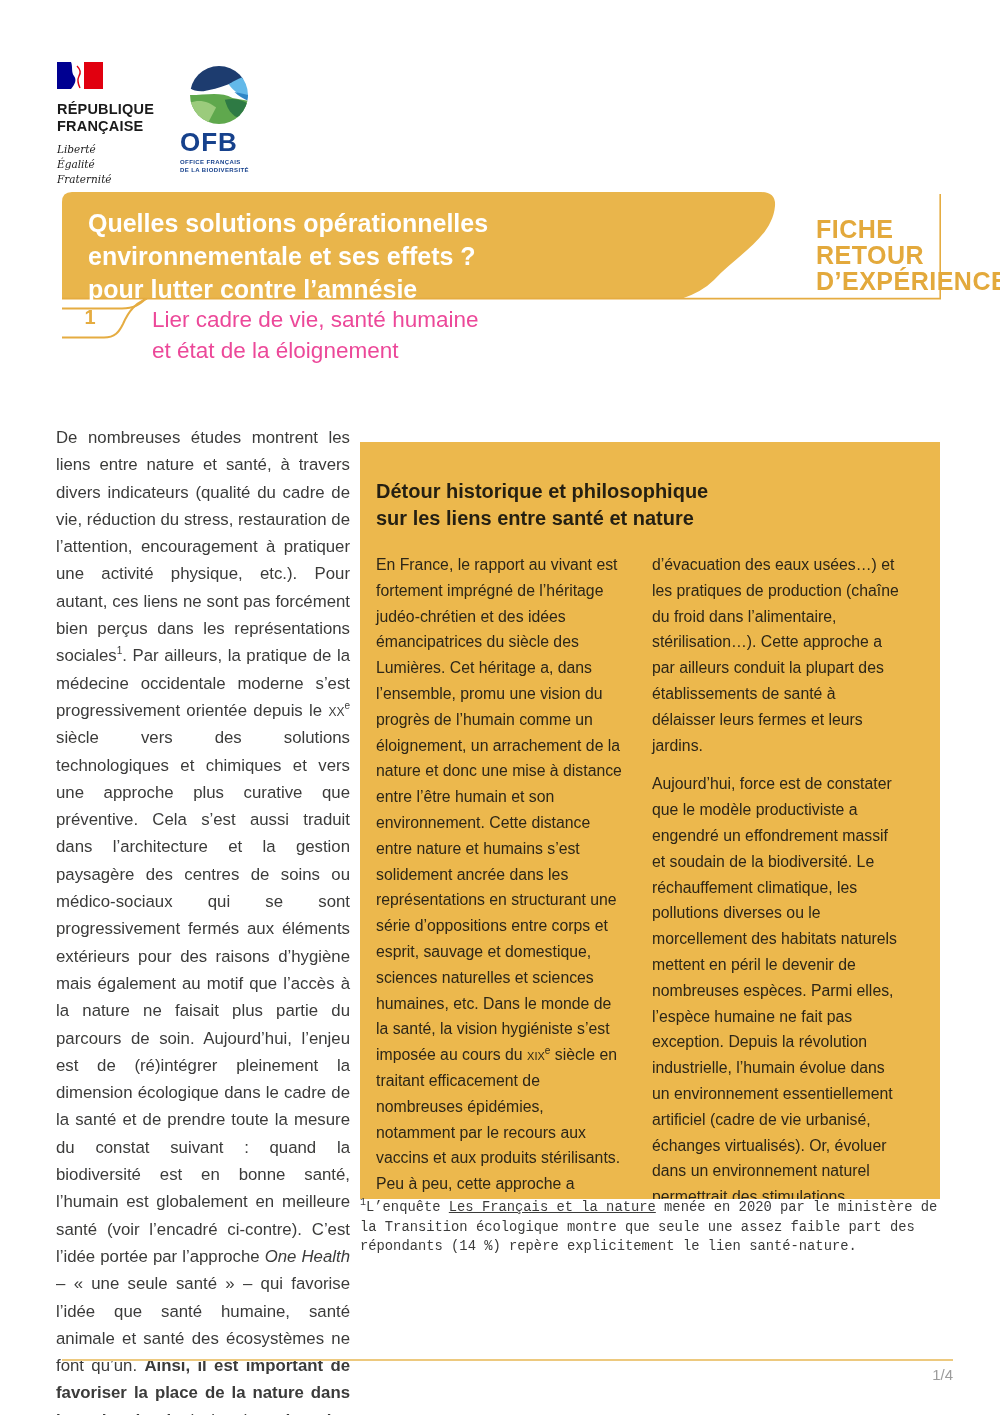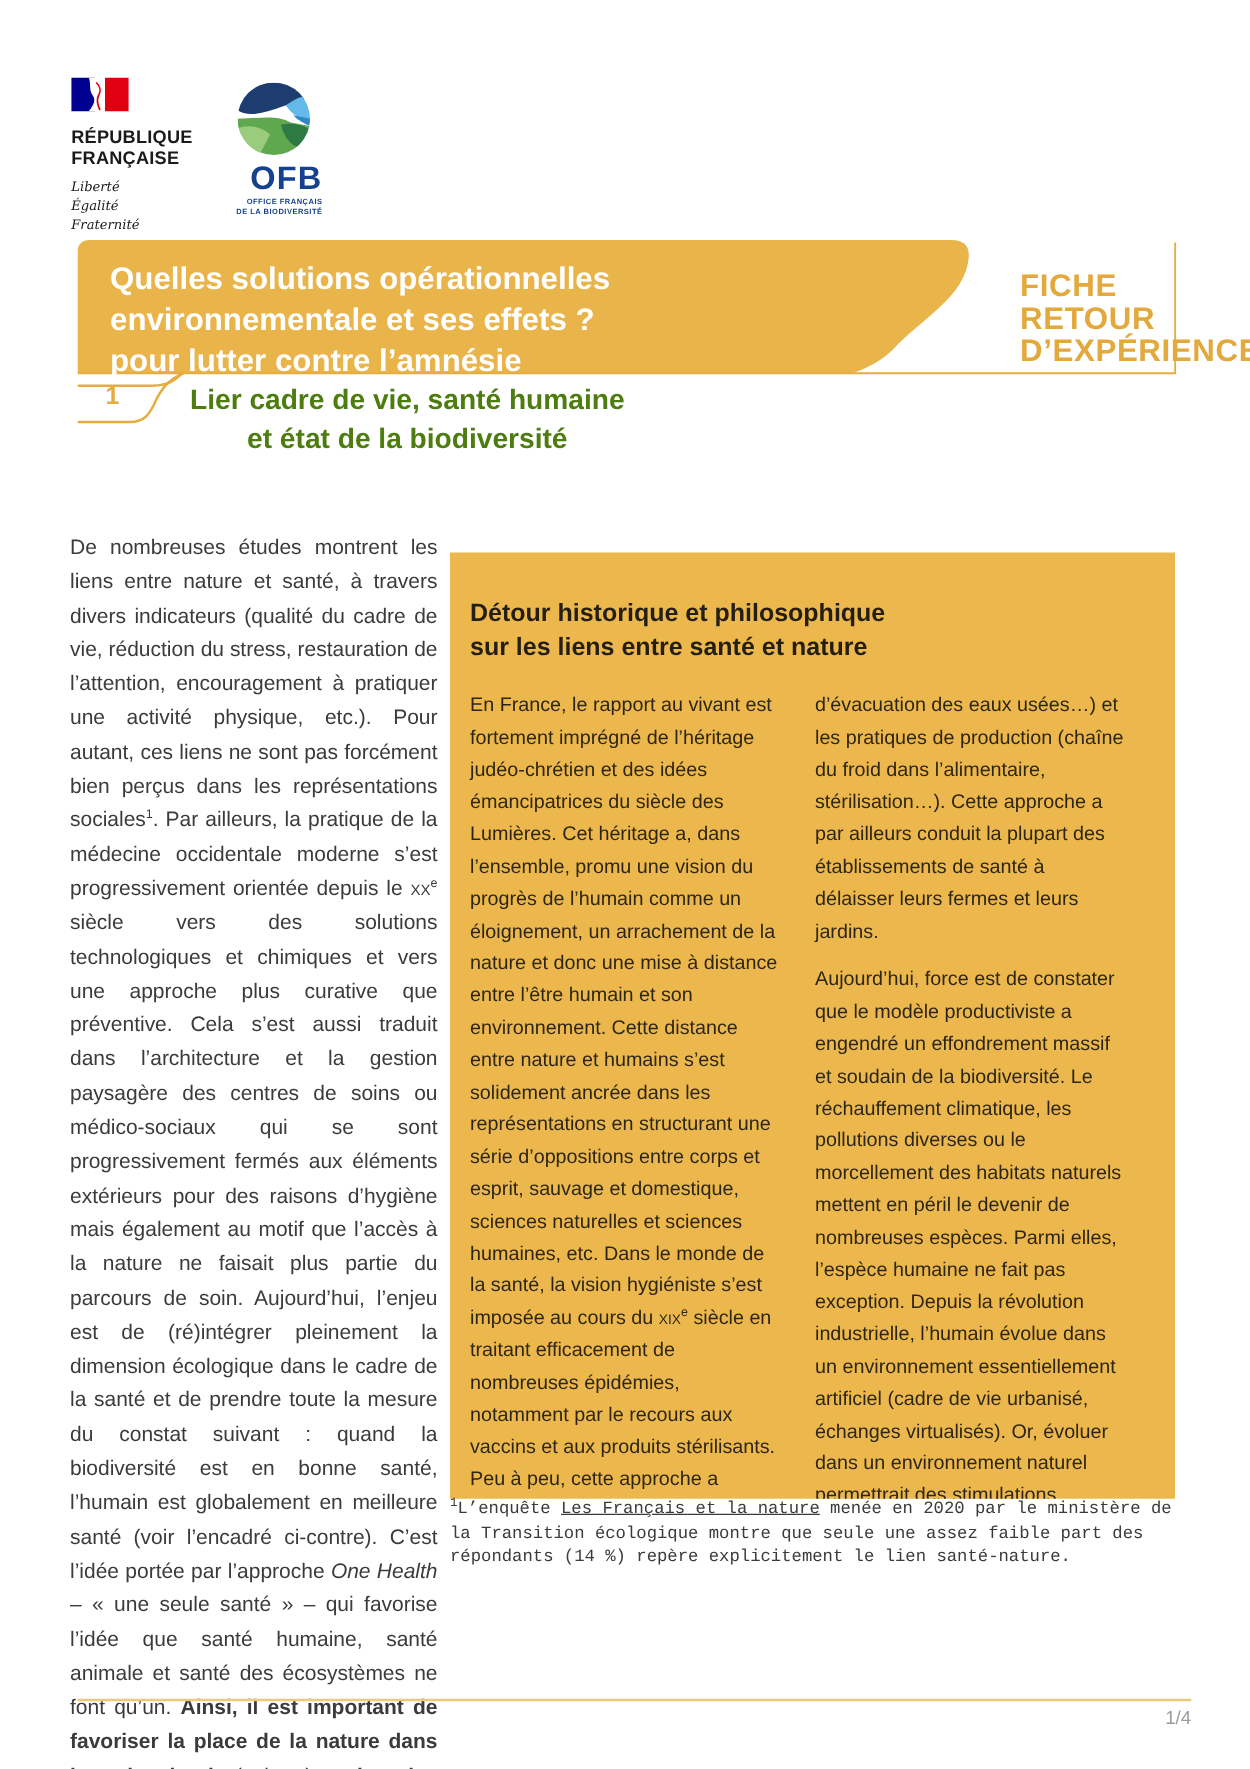--- a/index.html
+++ b/index.html
@@ -4,33 +4,33 @@
 <style>
   * { margin:0; padding:0; box-sizing:border-box; }
   html,body { background:#ffffff; }
   body { font-family:"Liberation Sans", sans-serif; }
   .page { position:relative; width:1000px; height:1415px; margin:12px auto; background:#fff; overflow:hidden; }
 
   
   .rf-logo { position:absolute; left:57px; top:50px; width:120px; color:#1a1a1a; }
   .rf-lines { margin-top:7px; font-weight:800; font-size:14.5px; line-height:16.5px; letter-spacing:.2px; }
   .rf-motto { margin-top:8px; font-family:"DejaVu Serif", serif; font-style:italic; font-size:10.5px; line-height:15px; color:#1a1a1a; }
-  .ofb-logo { position:absolute; left:180px; top:54px; width:78px; text-align:right; color:#16418C; }
+  .ofb-logo { position:absolute; left:180px; top:54px; width:78px; text-align:left; color:#16418C; }
   .ofb-acronym { margin-top:3px; font-weight:800; font-size:26px; letter-spacing:1px; color:#16418C; }
   .ofb-caption { margin-top:1px; font-weight:700; font-size:6px; line-height:7.5px; letter-spacing:.4px; color:#16418C; }
 
   
   .banner-wrap { position:absolute; left:62px; top:180px; width:879px; height:108px; }
   .banner-title { position:absolute; left:88px; top:195px; width:600px; color:#ffffff; font-weight:800; font-size:25px; line-height:33px; }
   .banner-tag { position:absolute; left:816px; top:204px; color:#E3A93C; font-weight:700; font-size:25px; line-height:26px; letter-spacing:.5px; }
 
   
   .tab-svg { position:absolute; left:62px; top:287px; }
   .section-number { position:absolute; left:78px; top:294px; width:24px; text-align:center; color:#E5AC41; font-weight:800; font-size:20px; }
-  .section-title { position:absolute; left:152px; top:293px; color:#4d7c0f; font-weight:700; font-size:22.5px; line-height:30.5px;text-align:center; }
+  .section-title { position:absolute; left:152px; top:293px; color:#ec4899; font-weight:400; font-size:22.5px; line-height:30.5px; }
 
   
   .intro { position:absolute; left:56px; top:412px; width:294px; font-size:16.8px; line-height:27.3px; color:#3B3B3A; text-align:justify; hyphens:auto; }
   .intro b { font-weight:800; }
   .fnref { font-size:10px; vertical-align:super; line-height:0; }
   .sc { font-variant:small-caps; }
   .supe { font-size:10px; vertical-align:super; line-height:0; }
   .badge { display:inline-flex; width:16px; height:16px; border-radius:50%; background:#E9B54B; color:#fff;
            font-size:10.5px; font-weight:800; align-items:center; justify-content:center; vertical-align:-2px; }
 
@@ -121,21 +121,21 @@
     <div>D’EXPÉRIENCE</div>
   </div>
 
   <svg class="tab-svg" width="130" height="46" viewBox="0 0 130 46">
     <path d="M0,9.5 H60 C72,9.5 77,6 84,-0.5" stroke="#E5AC41" stroke-width="2" fill="none"></path>
     <path d="M0,38.5 H42 C53,38.5 57,33 61,25 C67,11 74,4 85,-0.5" stroke="#E5AC41" stroke-width="2" fill="none"></path>
   </svg>
   <div class="section-number">1</div>
   <div class="section-title">
     <div>Lier cadre de vie, santé humaine</div>
-    <div>et état de la biodiversité</div>
+    <div>et état de la éloignement</div>
   </div>
 
   <p class="intro"><span>De nombreuses études montrent les liens entre nature et santé, à travers divers indicateurs (qualité du cadre de vie, réduction du stress, restauration de l’attention, encouragement à pratiquer une activité physique, etc.). Pour autant, ces liens ne sont pas forcément bien perçus dans les représentations sociales</span><sup class="fnref">1</sup><span>. Par ailleurs, la pratique de la médecine occidentale moderne s’est progressivement orientée depuis le </span><span class="sc">xx</span><sup class="supe">e</sup><span> siècle vers des solutions technologiques et chimiques et vers une approche plus curative que préventive. Cela s’est aussi traduit dans l’architecture et la gestion paysagère des centres de soins ou médico-sociaux qui se sont progressivement fermés aux éléments extérieurs pour des raisons d’hygiène mais également au motif que l’accès à la nature ne faisait plus partie du parcours de soin. Aujourd’hui, l’enjeu est de (ré)intégrer pleinement la dimension écologique dans le cadre de la santé et de prendre toute la mesure du constat suivant : quand la biodiversité est en bonne santé, l’humain est globalement en meilleure santé (voir l’encadré ci-contre). C’est l’idée portée par l’approche </span><i>One Health</i><span> – « une seule santé » – qui favorise l’idée que santé humaine, santé animale et santé des écosystèmes ne font qu’un. </span><b>Ainsi, il est important de favoriser la place de la nature dans le cadre de vie</b><span> (voir </span><span class="badge">1</span><span>) </span><b>et dans les établissements et les parcours de soin</b></p>
 
   <div class="sidebox">
     <div class="sidebox-title">
       <div>Détour historique et philosophique</div>
       <div>sur les liens entre santé et nature</div>
     </div>
     <div class="sidebox-cols">

